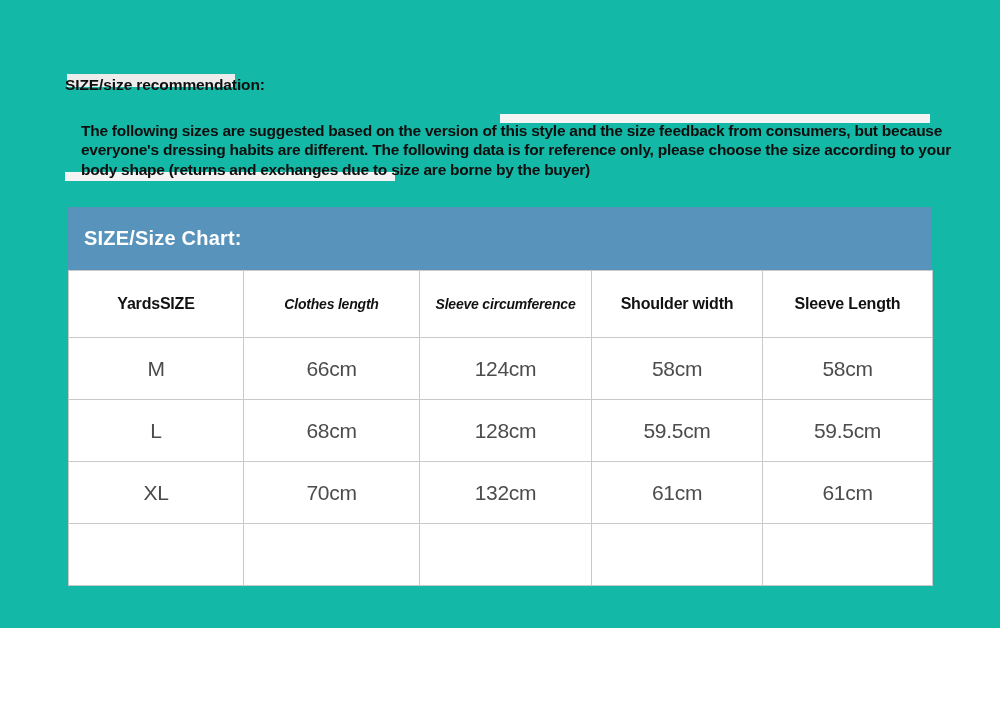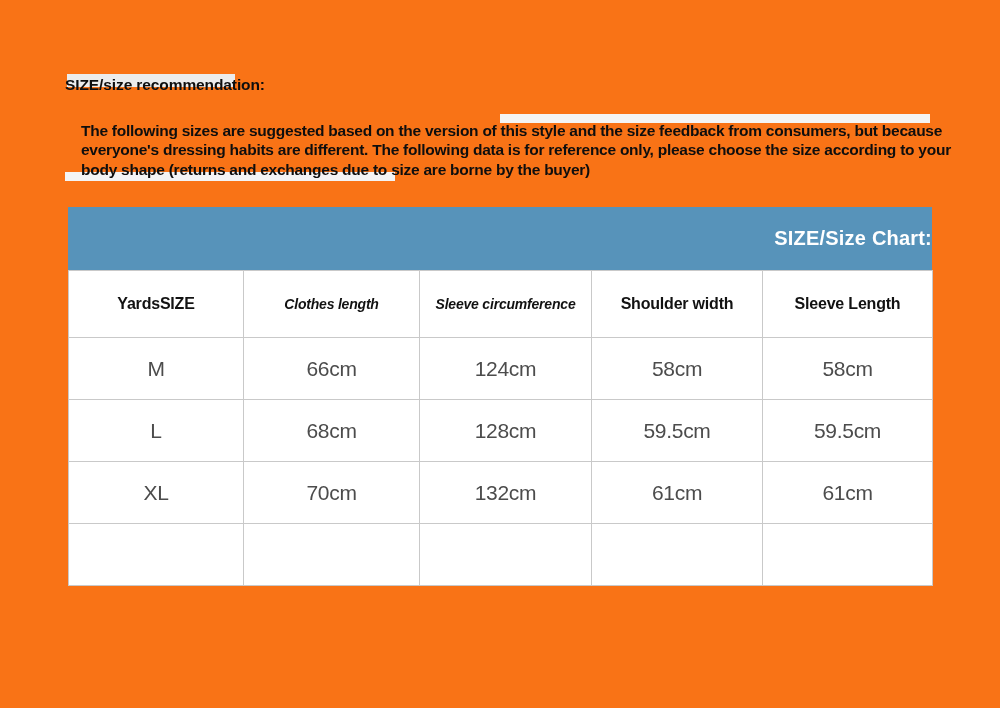--- a/index.html
+++ b/index.html
@@ -4,22 +4,22 @@
 <style>
   html, body {
     margin: 0;
     padding: 0;
     background: #ffffff;
     font-family: "Liberation Sans", sans-serif;
   }
   .canvas {
     position: relative;
     width: 1000px;
-    height: 708px;
-    background: #f97316;
+    height: 628px;
+    background: #14b8a6;
     overflow: hidden;
   }
   
   .artifact {
     position: absolute;
     z-index: 0;
   }
   .artifact-1 { left: 67px; top: 74px;  width: 168px; height: 13px; background: #ececec; }
   .artifact-2 { left: 500px; top: 114px; width: 430px; height: 9px;  background: #f4f4f4; }
   .artifact-3 { left: 65px; top: 172px; width: 330px; height: 9px;  background: #f4f4f4; }
@@ -51,21 +51,20 @@
     left: 68px;
     top: 207px;
     width: 864px;
     height: 63px;
     background: #5793ba;
     box-sizing: border-box;
     display: flex;
     align-items: center;
     padding-left: 16px;
     z-index: 1;
-    justify-content: flex-end;
   }
   .size-bar-title {
     color: #ffffff;
     font-size: 20px;
     font-weight: bold;
     letter-spacing: 0.2px;
   }
   table.size-table {
     position: absolute;
     left: 68px;

